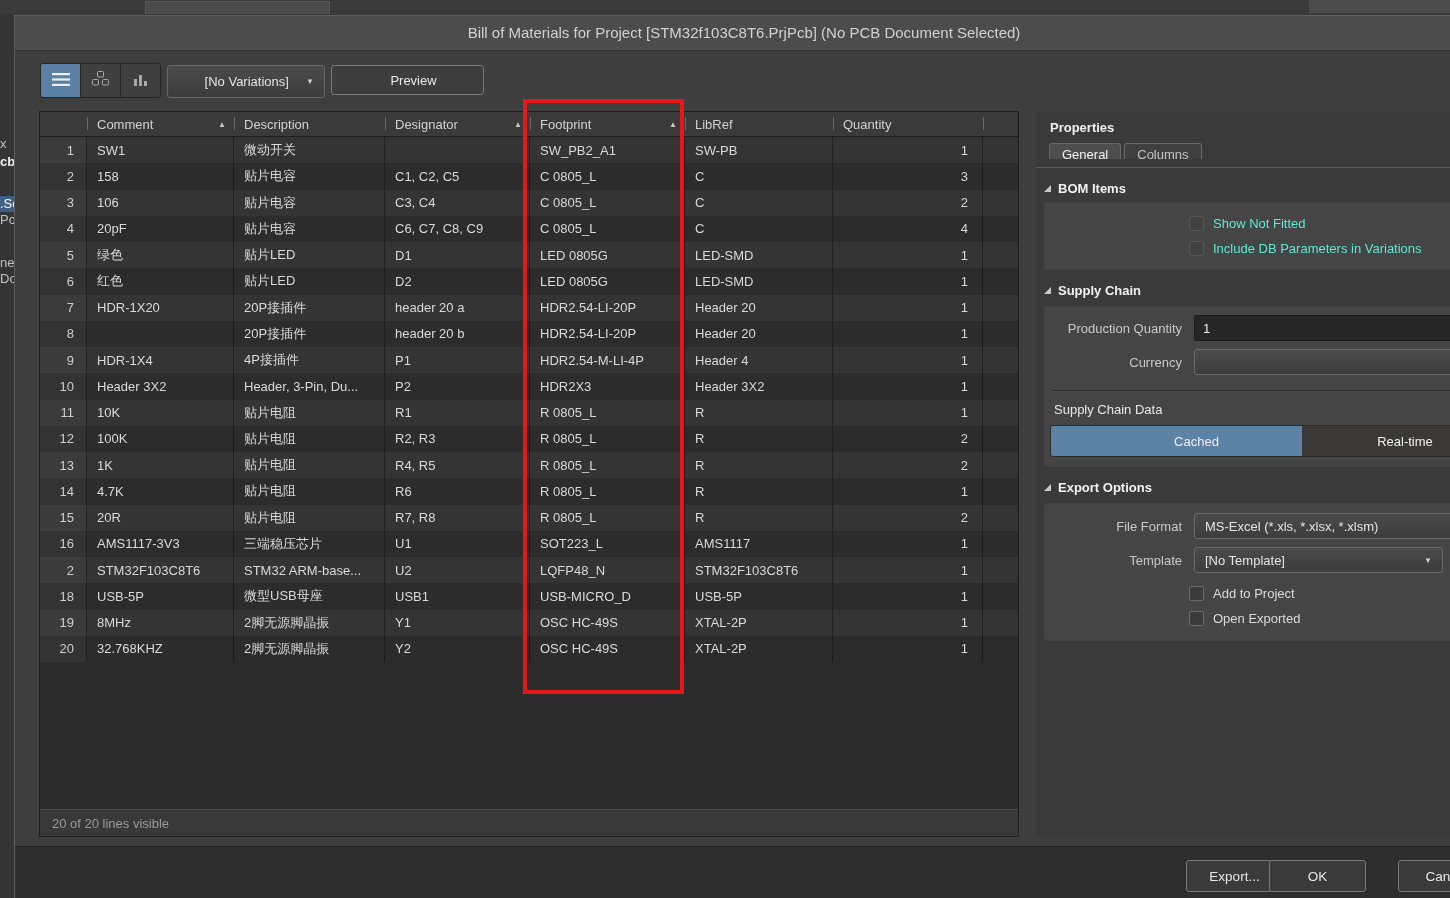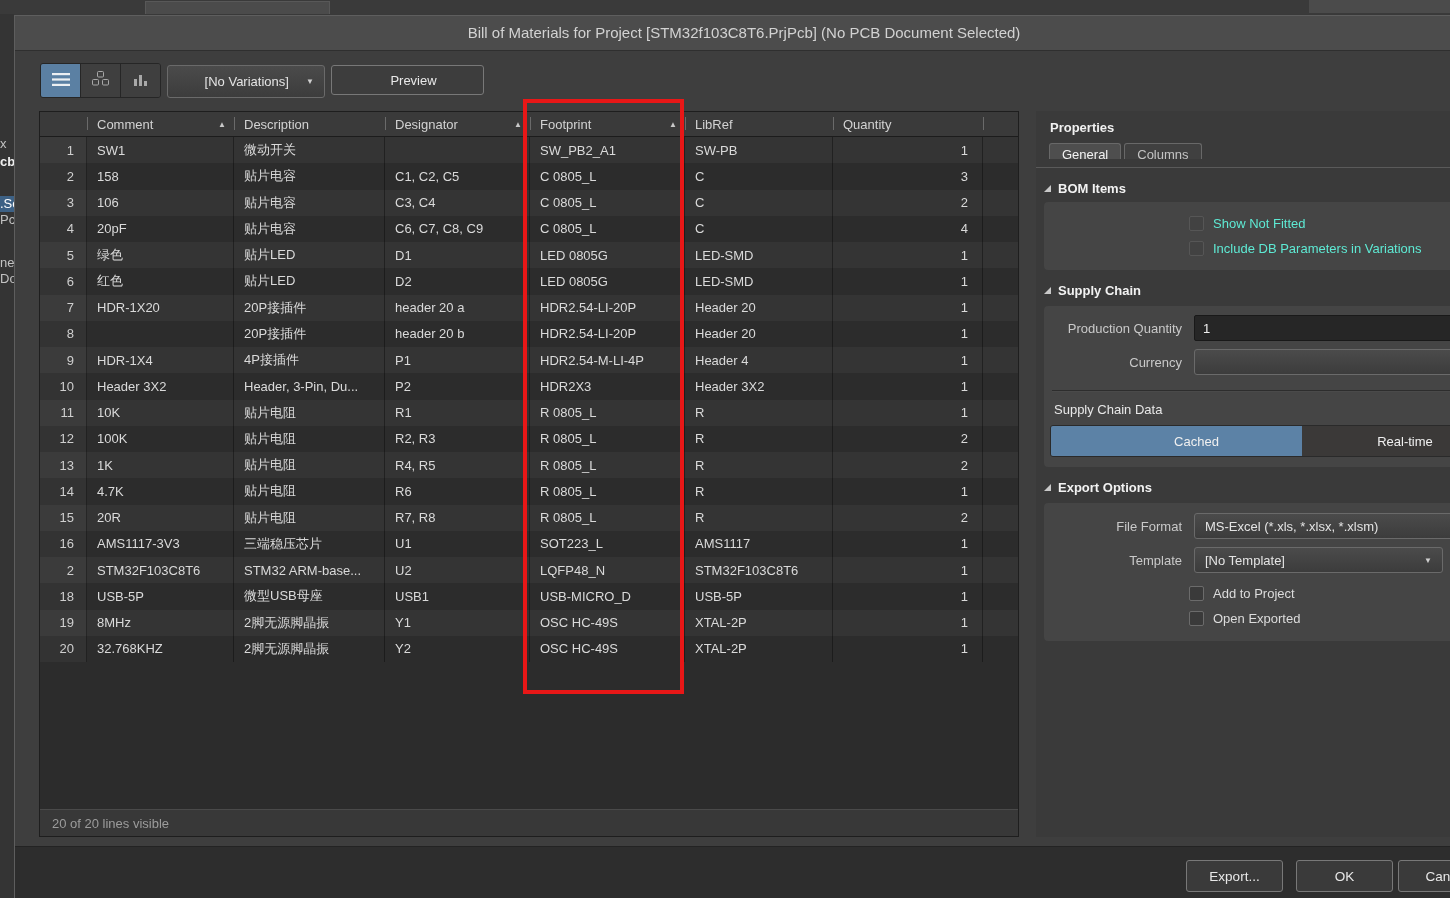--- a/index.html
+++ b/index.html
@@ -70,21 +70,21 @@
   .segmented{display:flex;height:30px;border-radius:3px;overflow:hidden;border:1px solid #2a2a2a;}
   .segment{flex:1;display:flex;align-items:center;justify-content:center;background:#3b3938;color:#f0f0f0;font-size:13px;padding-left:40px;}
   .segment.active{background:#5c82a6;flex:0 0 211px;}
   .export-box{padding:10px 6px 10px 6px;margin-top:2px;}
   .tdrop{width:249px;flex:none;height:26px;}
   .export-checks{padding-left:139px;margin-top:4px;}
   
   .footer{position:absolute;left:0;top:830px;width:100%;height:53px;background:#2d2d2d;border-top:1px solid #232323;}
   .footer .button{position:absolute;top:13px;width:97px;height:32px;background:#3a3a3a;border-radius:3px;font-size:13.5px;}
   .btn-export{left:1171px;}
-  .btn-ok{left:1281px;text-align:center;}
+  .btn-ok{left:1254px;text-align:center;}
   .btn-cancel{left:1383px;}
 </style>
 </head>
 <body>
 
 <div class="bg-top">
   <div class="bg-tab"></div>
   <div class="bg-right-block"></div>
 </div>
 <div class="bg-left">

